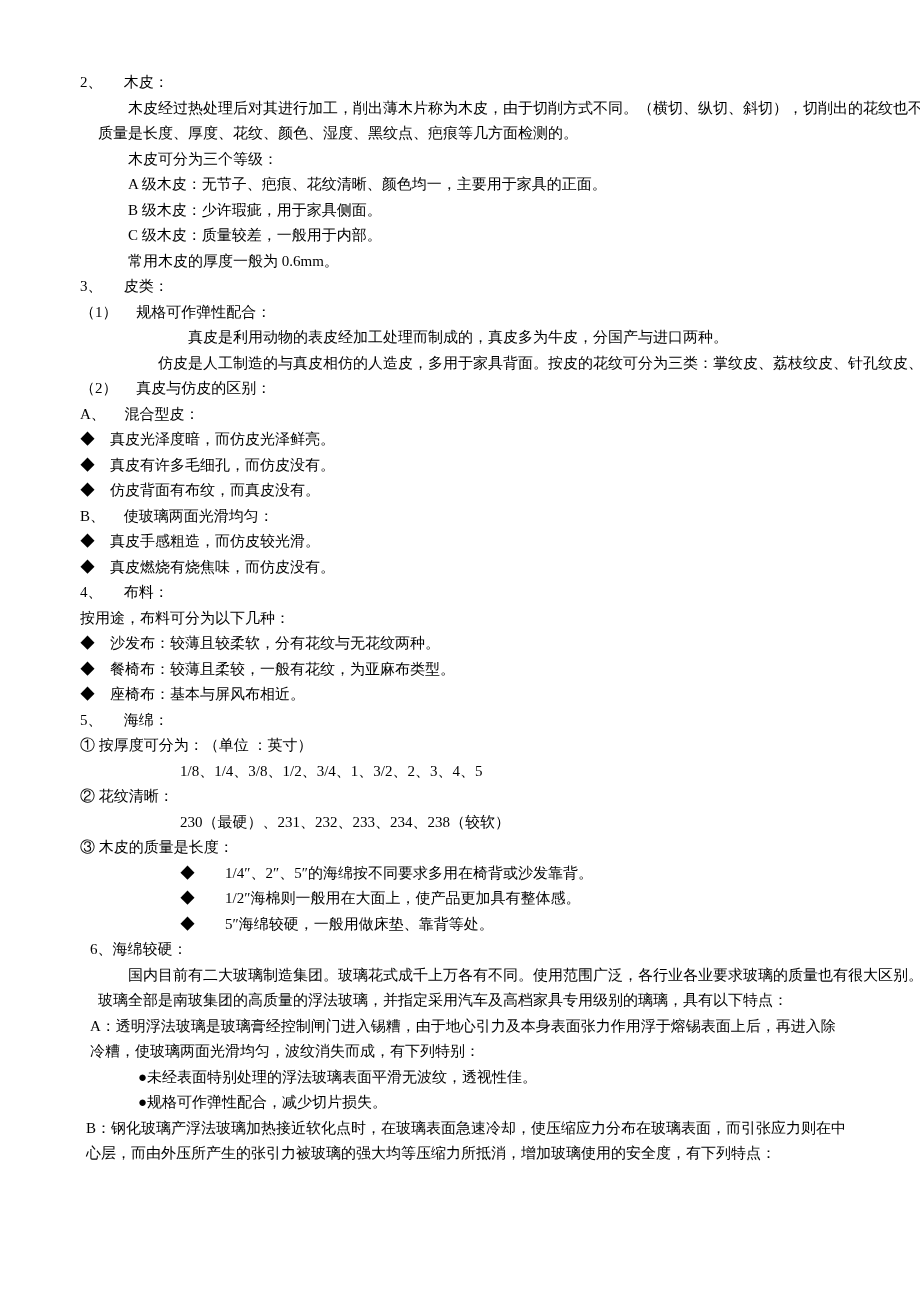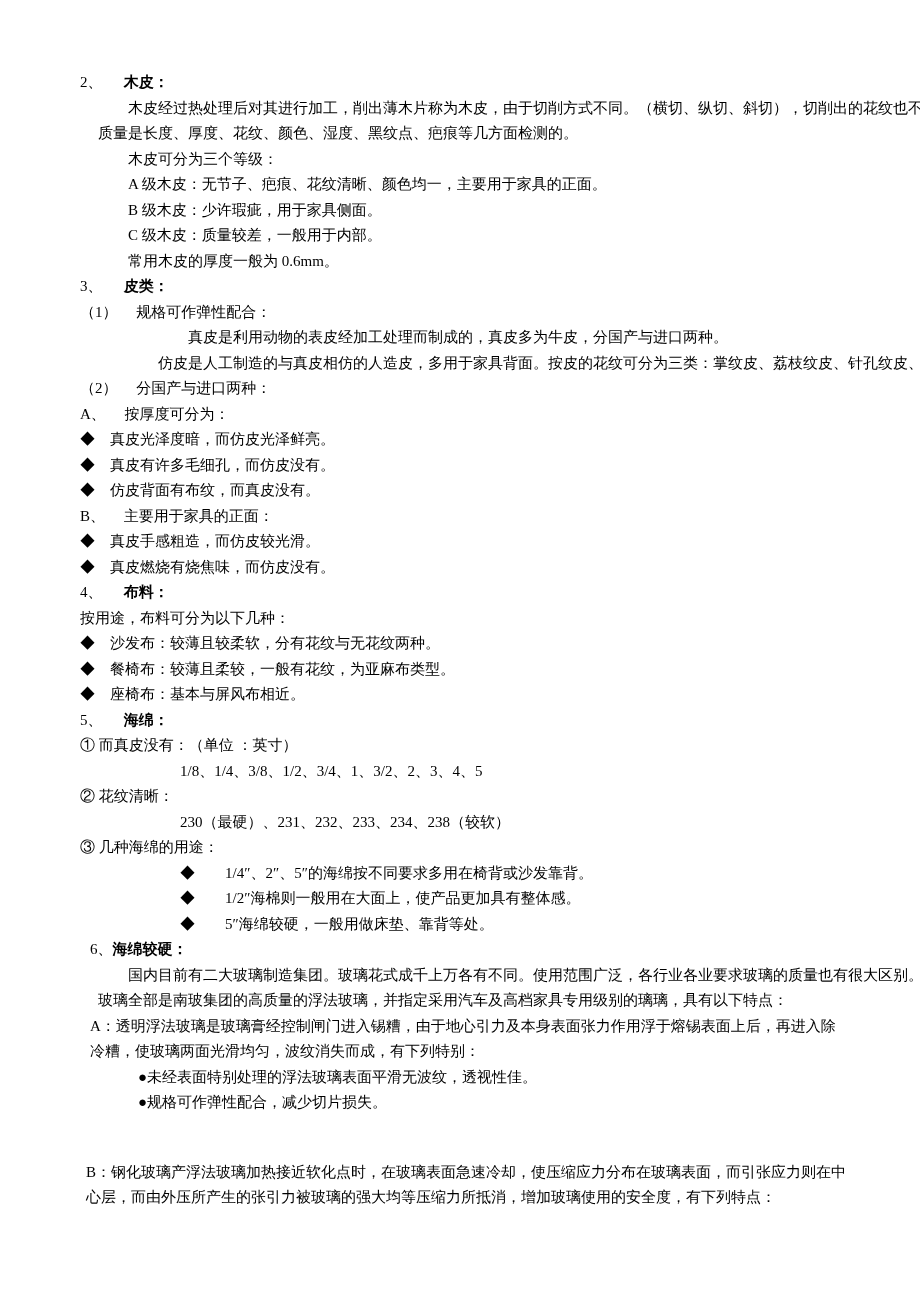--- a/index.html
+++ b/index.html
@@ -7,21 +7,21 @@
     font-size: 15px;
     line-height: 1.7;
     color: #000;
     background: #fff;
     width: 920px;
     margin: 0;
     padding: 70px 80px 40px 80px;
     box-sizing: border-box;
   }
   .section-heading {
-    font-weight: bold;
+    font-weight: normal;
   }
   .num-col {
     display: inline-block;
     width: 40px;
   }
   .indent-1 { margin-left: 48px; }
   .indent-2 { margin-left: 78px; }
   .indent-3 { margin-left: 118px; }
   .para { margin: 0; }
   .rel { position: relative; min-height: 1302px; width:920px; box-sizing:border-box; }
@@ -47,77 +47,77 @@
   <span class="section-heading">皮类：</span>
 </p>
 <p class="para indent-1">
   <span>（1）</span>　
   <span>规格可作弹性配合：</span>
 </p>
 <p class="para" style="margin-left:78px; text-indent:2em;">真皮是利用动物的表皮经加工处理而制成的，真皮多为牛皮，分国产与进口两种。</p>
 <p class="para" style="margin-left:48px; text-indent:2em;">仿皮是人工制造的与真皮相仿的人造皮，多用于家具背面。按皮的花纹可分为三类：掌纹皮、荔枝纹皮、针孔纹皮、混合型皮。</p>
 <p class="para indent-1">
   <span>（2）</span>　
-  <span>分国产与进口两种：</span>
+  <span>真皮与仿皮的区别：</span>
 </p>
 <p class="para indent-2">
   <span>A、</span>　
-  <span>按厚度可分为：</span>
+  <span>混合型皮：</span>
 </p>
 <p class="para indent-3">◆　真皮光泽度暗，而仿皮光泽鲜亮。</p>
 <p class="para indent-3">◆　真皮有许多毛细孔，而仿皮没有。</p>
 <p class="para indent-3">◆　仿皮背面有布纹，而真皮没有。</p>
 <p class="para indent-2">
   <span>B、</span>　
-  <span>主要用于家具的正面：</span>
+  <span>使玻璃两面光滑均匀：</span>
 </p>
 <p class="para indent-3">◆　真皮手感粗造，而仿皮较光滑。</p>
 <p class="para indent-3">◆　真皮燃烧有烧焦味，而仿皮没有。</p>
 
 <p class="para">
   <span class="num-col">4、</span>
   <span class="section-heading">布料：</span>
 </p>
 <p class="para indent-1">按用途，布料可分为以下几种：</p>
 <p class="para indent-3">◆　沙发布：较薄且较柔软，分有花纹与无花纹两种。</p>
 <p class="para indent-3">◆　餐椅布：较薄且柔较，一般有花纹，为亚麻布类型。</p>
 <p class="para indent-3">◆　座椅布：基本与屏风布相近。</p>
 
 <p class="para">
   <span class="num-col">5、</span>
   <span class="section-heading">海绵：</span>
 </p>
 <p class="para indent-3">
   <span>①</span>
-  <span>而真皮没有：（单位 ：英寸）</span>
+  <span>按厚度可分为：（单位 ：英寸）</span>
 </p>
 <p class="para" style="margin-left:100px;">1/8、1/4、3/8、1/2、3/4、1、3/2、2、3、4、5</p>
 <p class="para indent-3">
   <span>②</span>
   <span>花纹清晰：</span>
 </p>
 <p class="para" style="margin-left:100px;">230（最硬）、231、232、233、234、238（较软）</p>
 <p class="para indent-3">
   <span>③</span>
-  <span>几种海绵的用途：</span>
+  <span>木皮的质量是长度：</span>
 </p>
 <p class="para" style="margin-left:100px;">◆　　1/4″、2″、5″的海绵按不同要求多用在椅背或沙发靠背。</p>
 <p class="para" style="margin-left:100px;">◆　　1/2″海棉则一般用在大面上，使产品更加具有整体感。</p>
 <p class="para" style="margin-left:100px;">◆　　5″海绵较硬，一般用做床垫、靠背等处。</p>
 
 <p class="para" style="margin-left:10px;">
   <span>6、</span><span class="section-heading">海绵较硬：</span>
 </p>
 <p class="para" style="margin-left:18px; text-indent:2em;">国内目前有二大玻璃制造集团。玻璃花式成千上万各有不同。使用范围广泛，各行业各业要求玻璃的质量也有很大区别。我司采用的玻璃全部是南玻集团的高质量的浮法玻璃，并指定采用汽车及高档家具专用级别的璃璃，具有以下特点：</p>
 <p class="para" style="margin-left:0;">
   <span style="display:inline-block; width:760px; padding-left:10px; text-indent:-0px;">
     <span>A：</span><span>透明浮法玻璃是玻璃膏经控制闸门进入锡糟，由于地心引力及本身表面张力作用浮于熔锡表面上后，再进入除冷糟，使玻璃两面光滑均匀，波纹消失而成，有下列特别：</span>
   </span>
 </p>
 <p class="para" style="margin-left:58px;">●未经表面特别处理的浮法玻璃表面平滑无波纹，透视性佳。</p>
 <p class="para" style="margin-left:58px;">●规格可作弹性配合，减少切片损失。</p>
 <p class="para" style="margin-left:0;">
-  <span style="display:inline-block; width:770px; padding-left:6px;margin-top:44px;">
+  <span style="display:inline-block; width:770px; padding-left:6px;">
     <span>B：</span><span>钢化玻璃产浮法玻璃加热接近软化点时，在玻璃表面急速冷却，使压缩应力分布在玻璃表面，而引张应力则在中心层，而由外压所产生的张引力被玻璃的强大均等压缩力所抵消，增加玻璃使用的安全度，有下列特点：</span>
   </span>
 </p>
 
 </div>
 
 </body></html>

